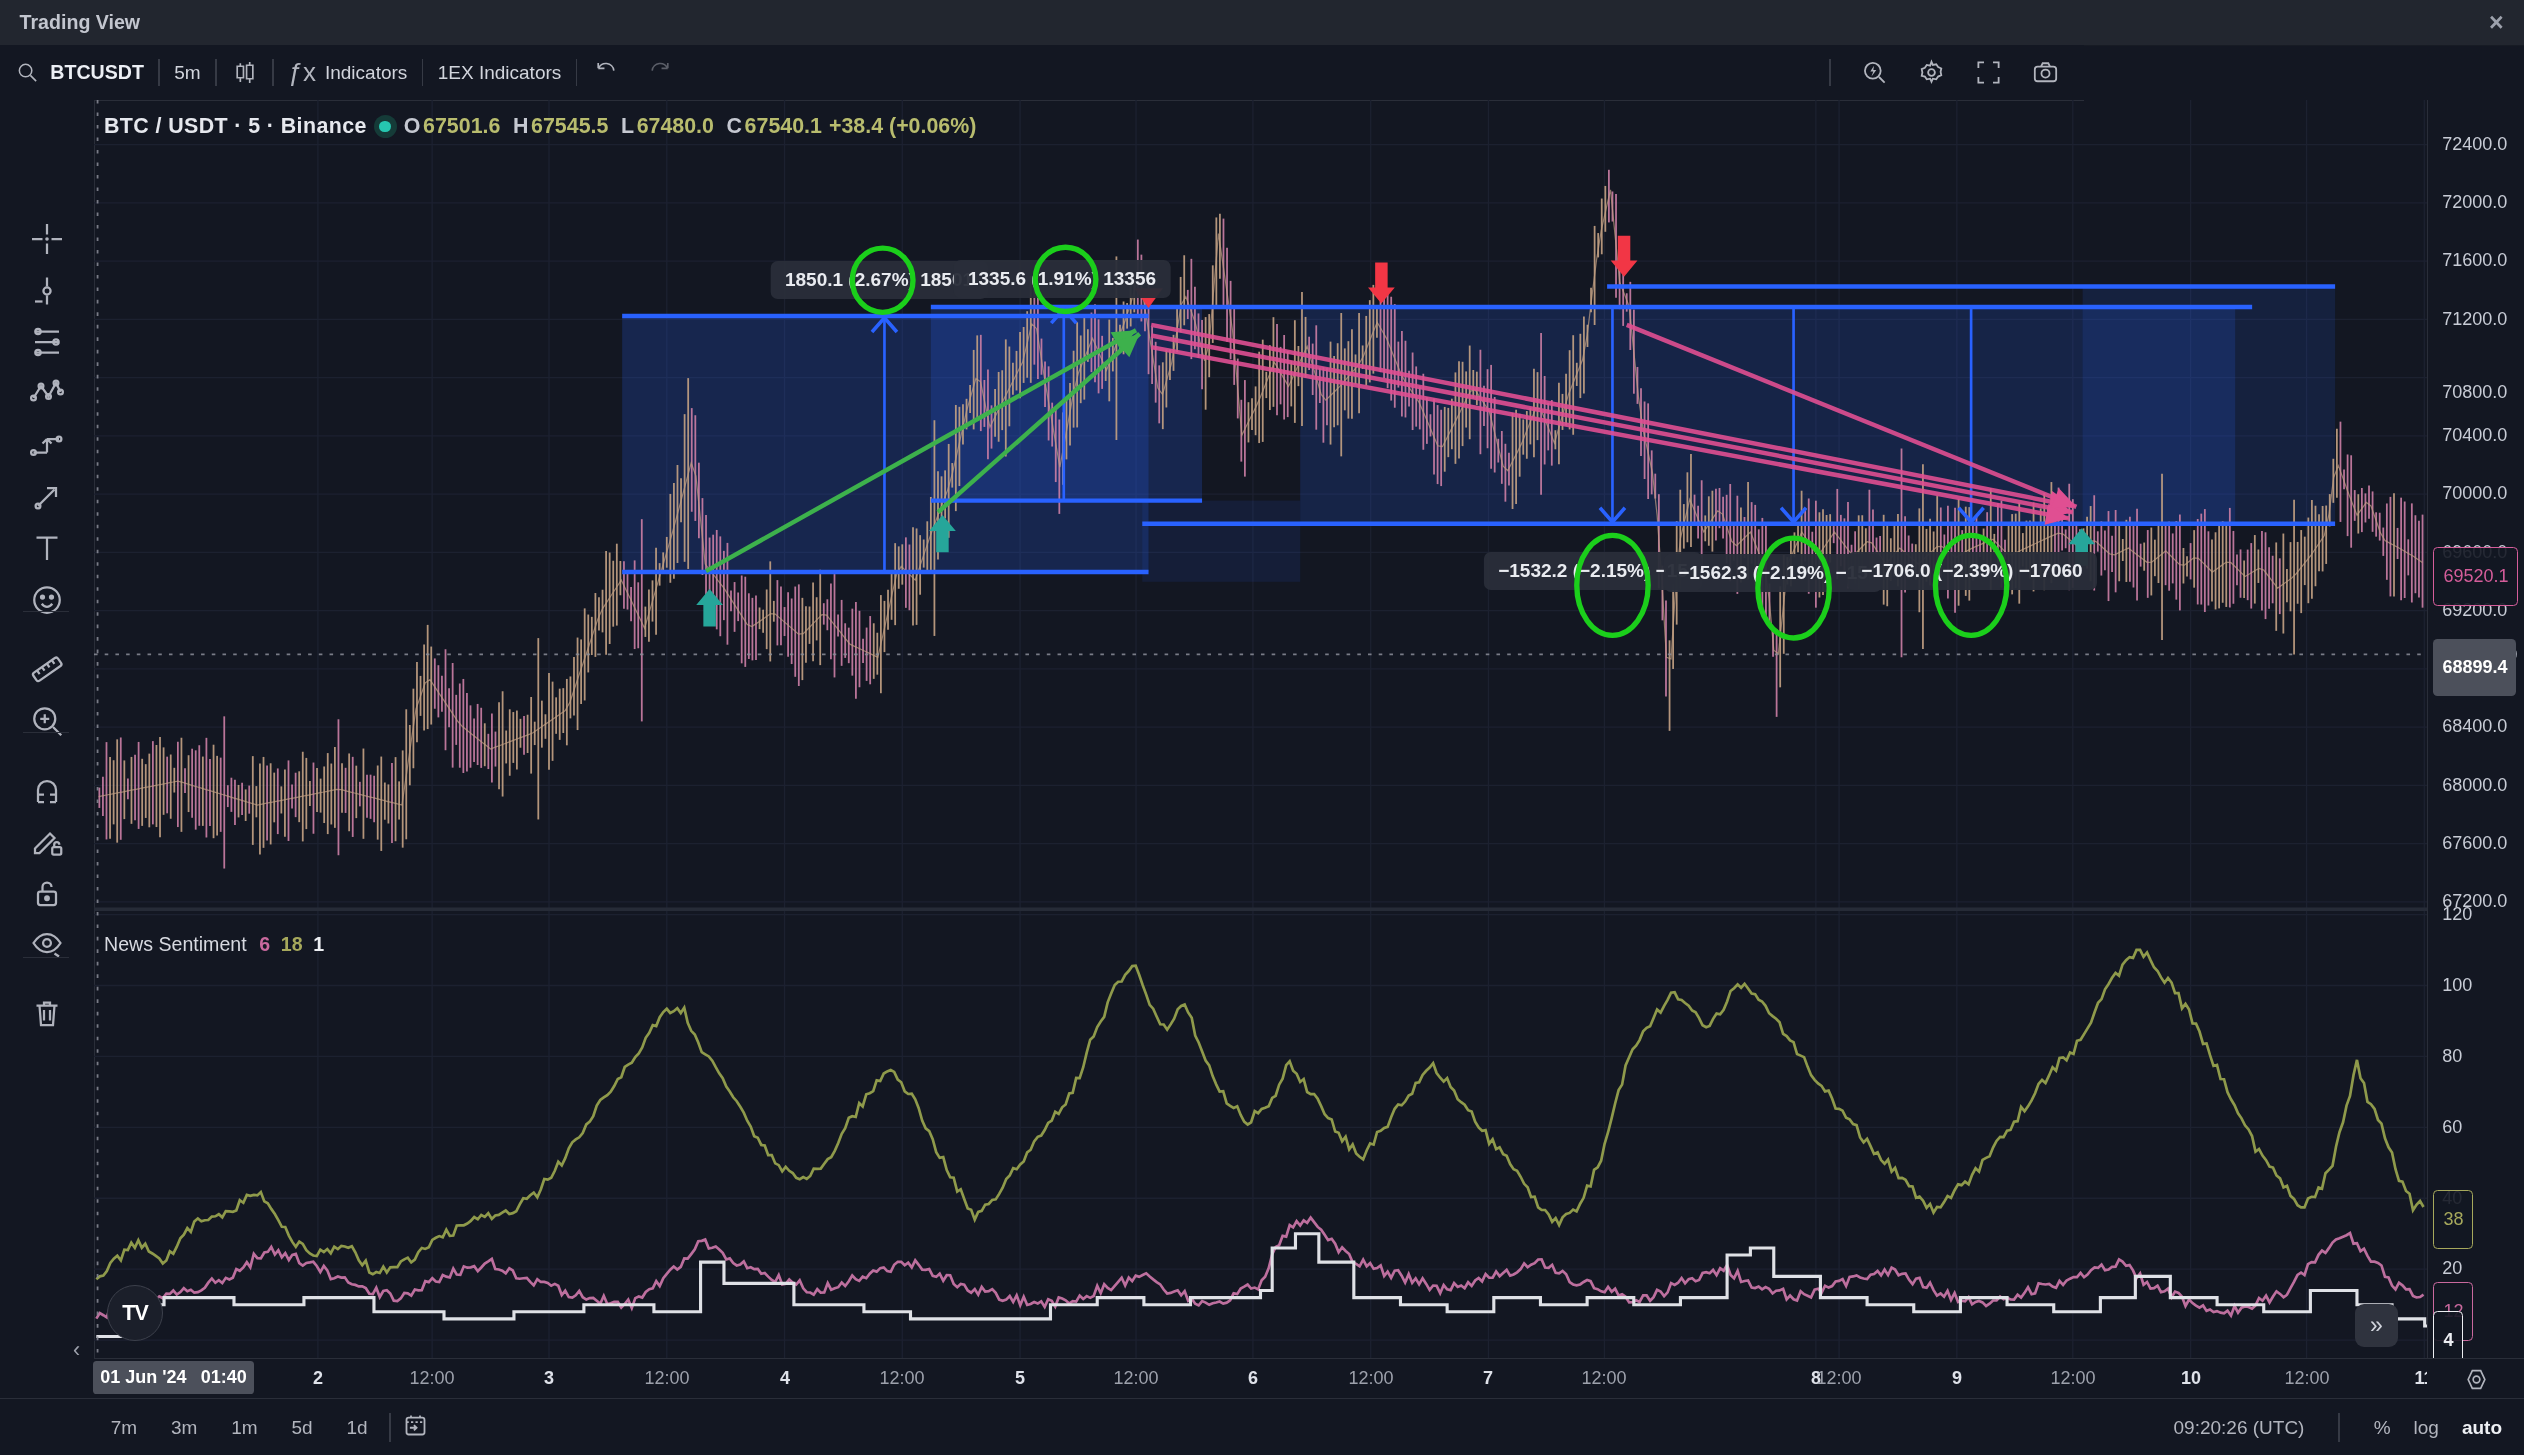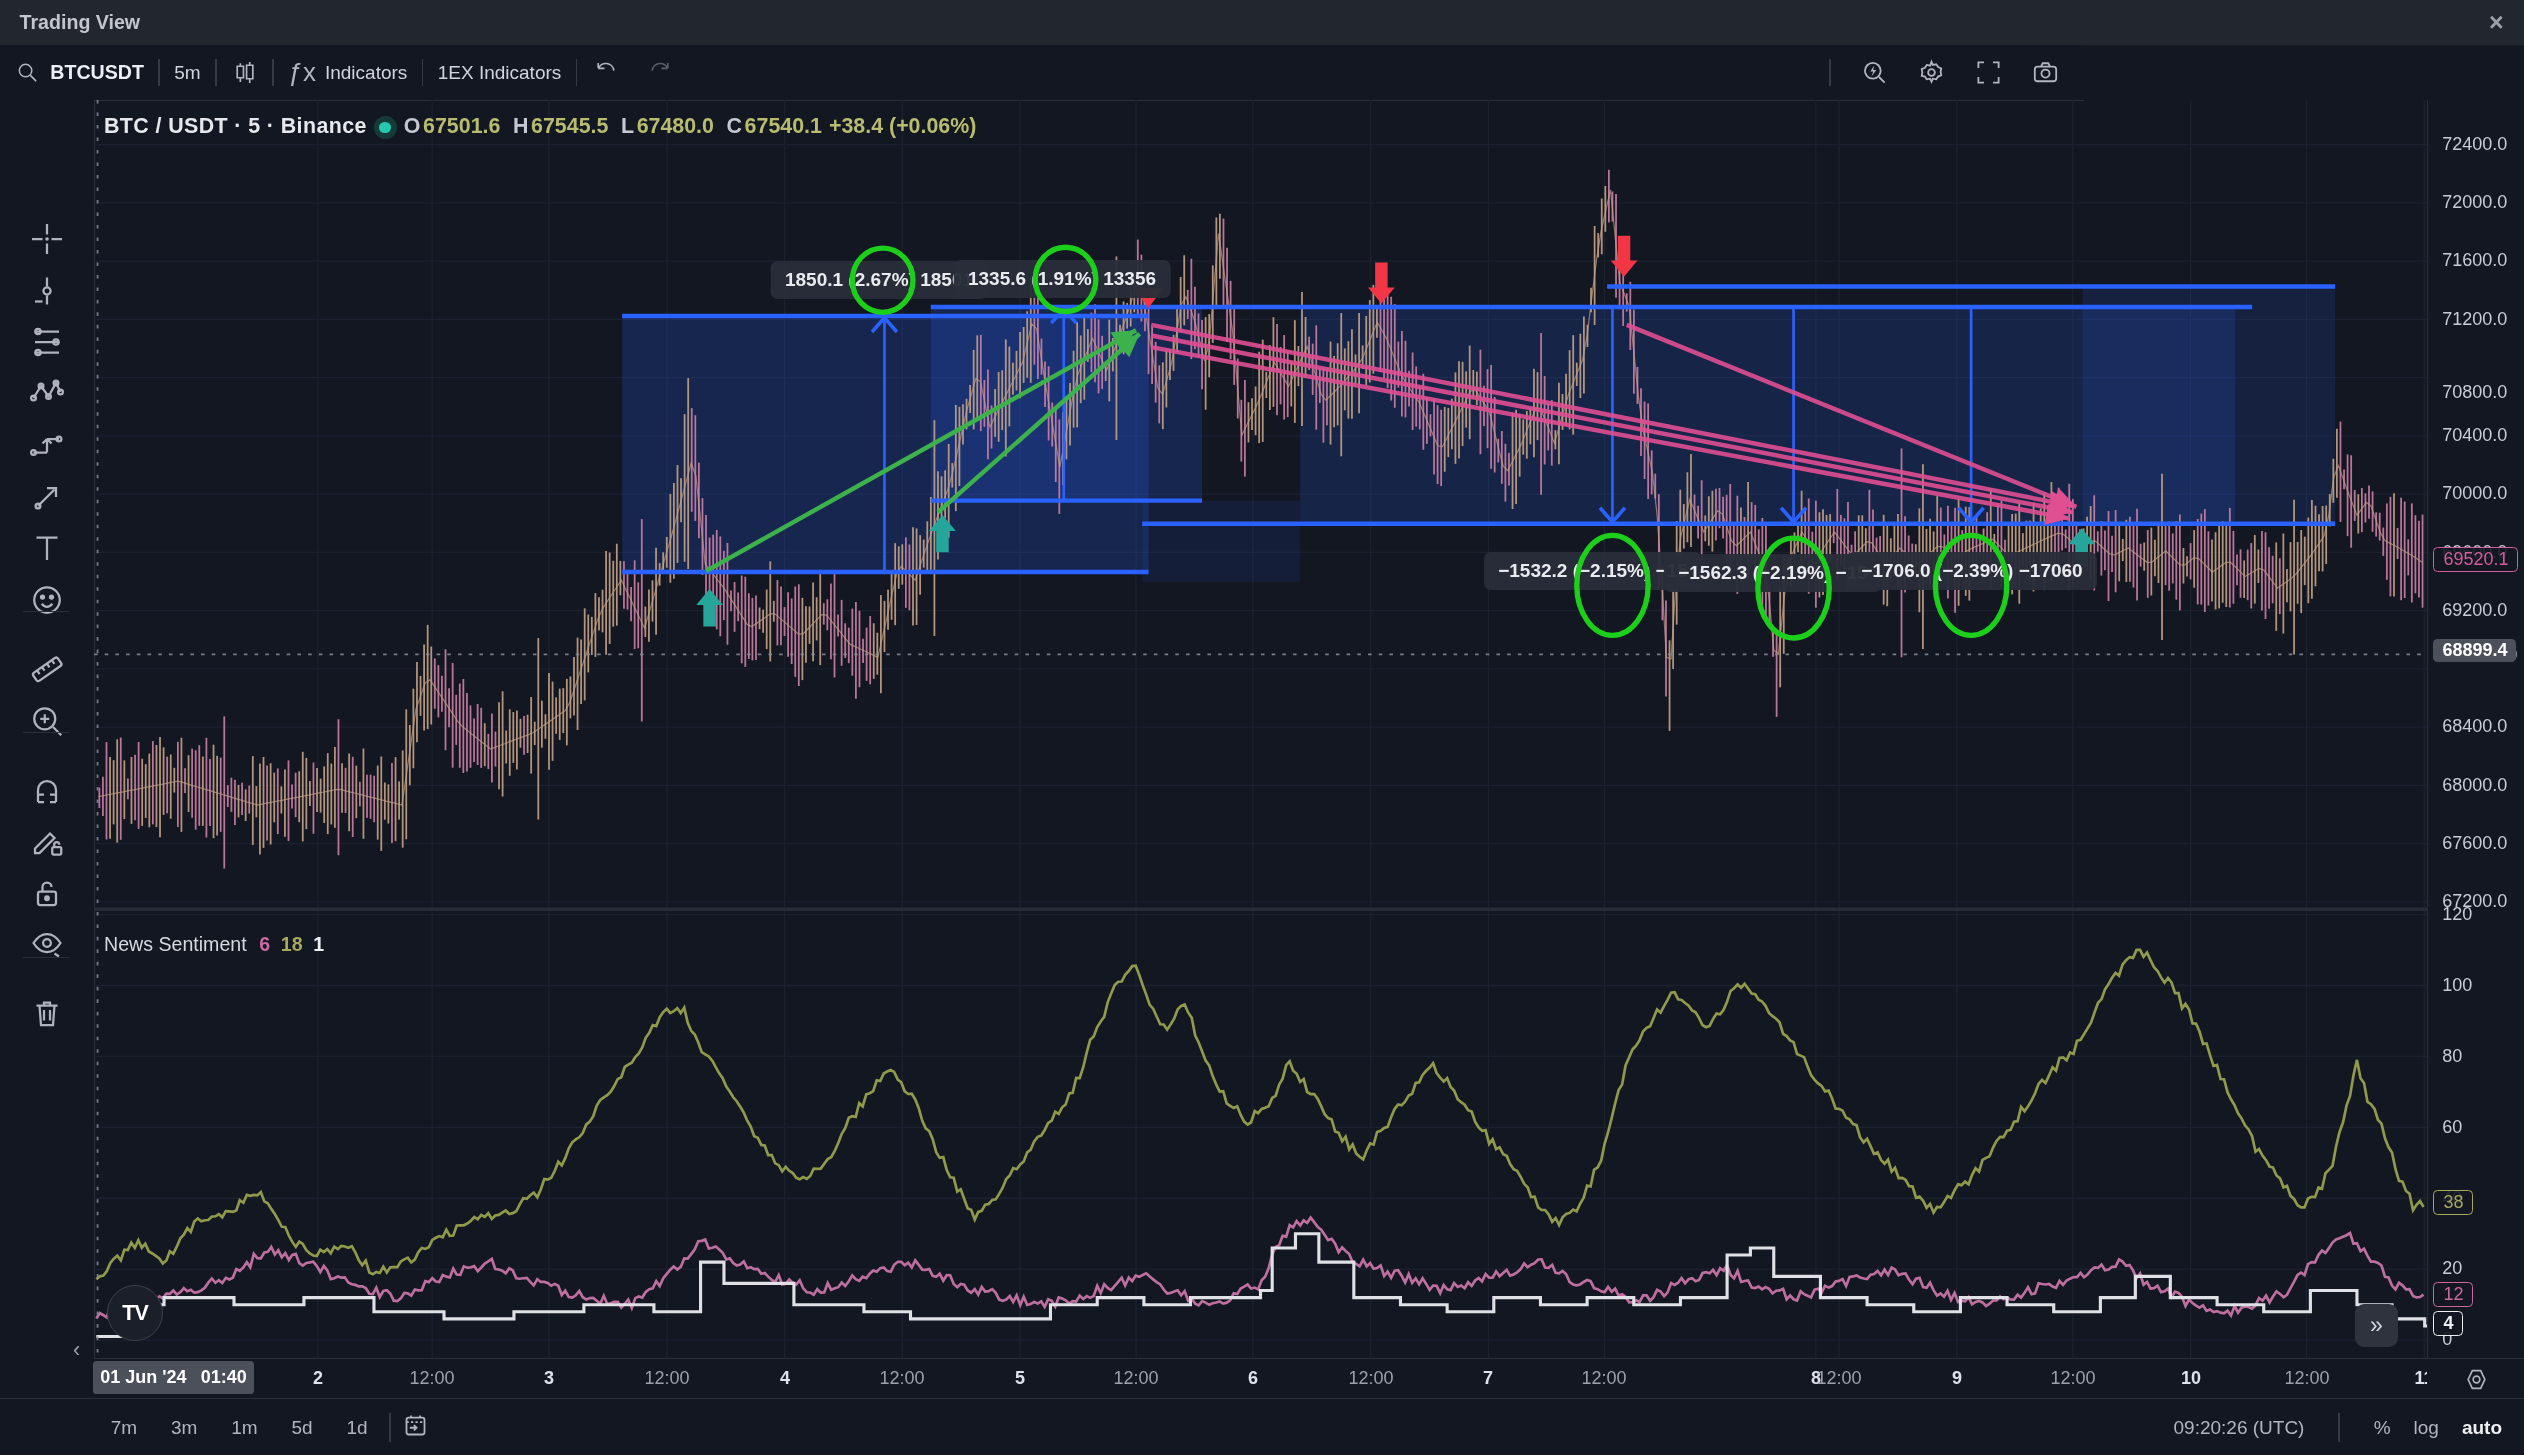--- a/index.html
+++ b/index.html
@@ -27,35 +27,35 @@
            border-right:0.9px solid #2a2e39;}
   .tool{position:absolute;left:26px;width:41px;height:41px;display:flex;align-items:center;justify-content:center;}
   .tool svg{stroke:#b0b3bd;fill:none;stroke-width:1.5;}
   .sb-div{position:absolute;left:23px;width:46px;height:0.9px;background:#2a2e39;}
   
   #plot{position:absolute;left:94px;top:100px;width:2333px;height:1258px;}
   #chart-svg,#top-svg{position:absolute;left:0;top:0;}
   #top-svg{pointer-events:none;z-index:6;}
   .mlabel{position:absolute;transform:translate(-50%,-50%);background:rgba(42,46,57,.96);color:#e9ebf0;
           font-size:19px;font-weight:700;padding:8px 14.3px;border-radius:7.1px;white-space:nowrap;z-index:5;}
-  .legend{position:absolute;left:104px;top:114px;display:flex;align-items:flex-end;gap:7px;
+  .legend{position:absolute;left:104px;top:114px;display:flex;align-items:center;gap:7px;
           font-size:21.4px;z-index:7;}
   .legend .pair{color:#e6e8ee;font-weight:700;letter-spacing:0.4px;}
   .legend .dotwrap{width:23px;height:23px;border-radius:50%;background:#153b38;display:flex;align-items:center;justify-content:center;}
   .legend .dot{width:11.6px;height:11.6px;border-radius:50%;background:#26c6b0;}
   .legend .ohlc{display:flex;gap:12.5px;}
   .legend .k{color:#c5c8d1;font-weight:700;}
   .legend .v{color:#b8bc6e;font-weight:700;}
   .legend2{position:absolute;left:104px;top:933px;display:flex;gap:12.5px;font-size:19.6px;z-index:7;}
   .legend2 .t{color:#d7d9e0;}
   
   .price-axis{position:absolute;left:2427px;top:100px;width:98px;height:1258px;background:#131722;
               border-left:0.9px solid #2a2e39;font-size:18px;color:#c8ccd6;z-index:8;}
   .ptick{position:absolute;left:14.3px;}
-  .axlab{position:absolute;left:5.4px;border-radius:4.5px;padding:1px 9px;font-size:18px;white-space:nowrap;}
+  .axlab{position:absolute;left:5.4px;border-radius:4.5px;padding:18px 9px;font-size:18px;white-space:nowrap;}
   .time-axis{position:absolute;left:94px;top:1358px;width:2333px;height:40px;background:#131722;
              border-top:0.9px solid #2a2e39;font-size:18px;z-index:8;}
   .ttick{position:absolute;top:9px;transform:translateX(-50%);color:#9da1ac;}
   .ttick.major{color:#dfe2ea;font-weight:700;}
   .ta-corner{position:absolute;left:2427px;top:1358px;width:98px;height:40px;background:#131722;
              border-top:0.9px solid #2a2e39;z-index:8;display:flex;align-items:center;justify-content:center;}
   .crosshair-time{position:absolute;left:93px;top:1361px;width:161px;height:33px;background:#4c505b;border-radius:3.6px;
                   color:#fff;font-weight:700;font-size:18px;display:flex;align-items:center;justify-content:center;gap:14.3px;z-index:9;}
   
   .btoolbar{position:absolute;left:0;top:1398px;width:2525px;height:57px;background:#131722;

